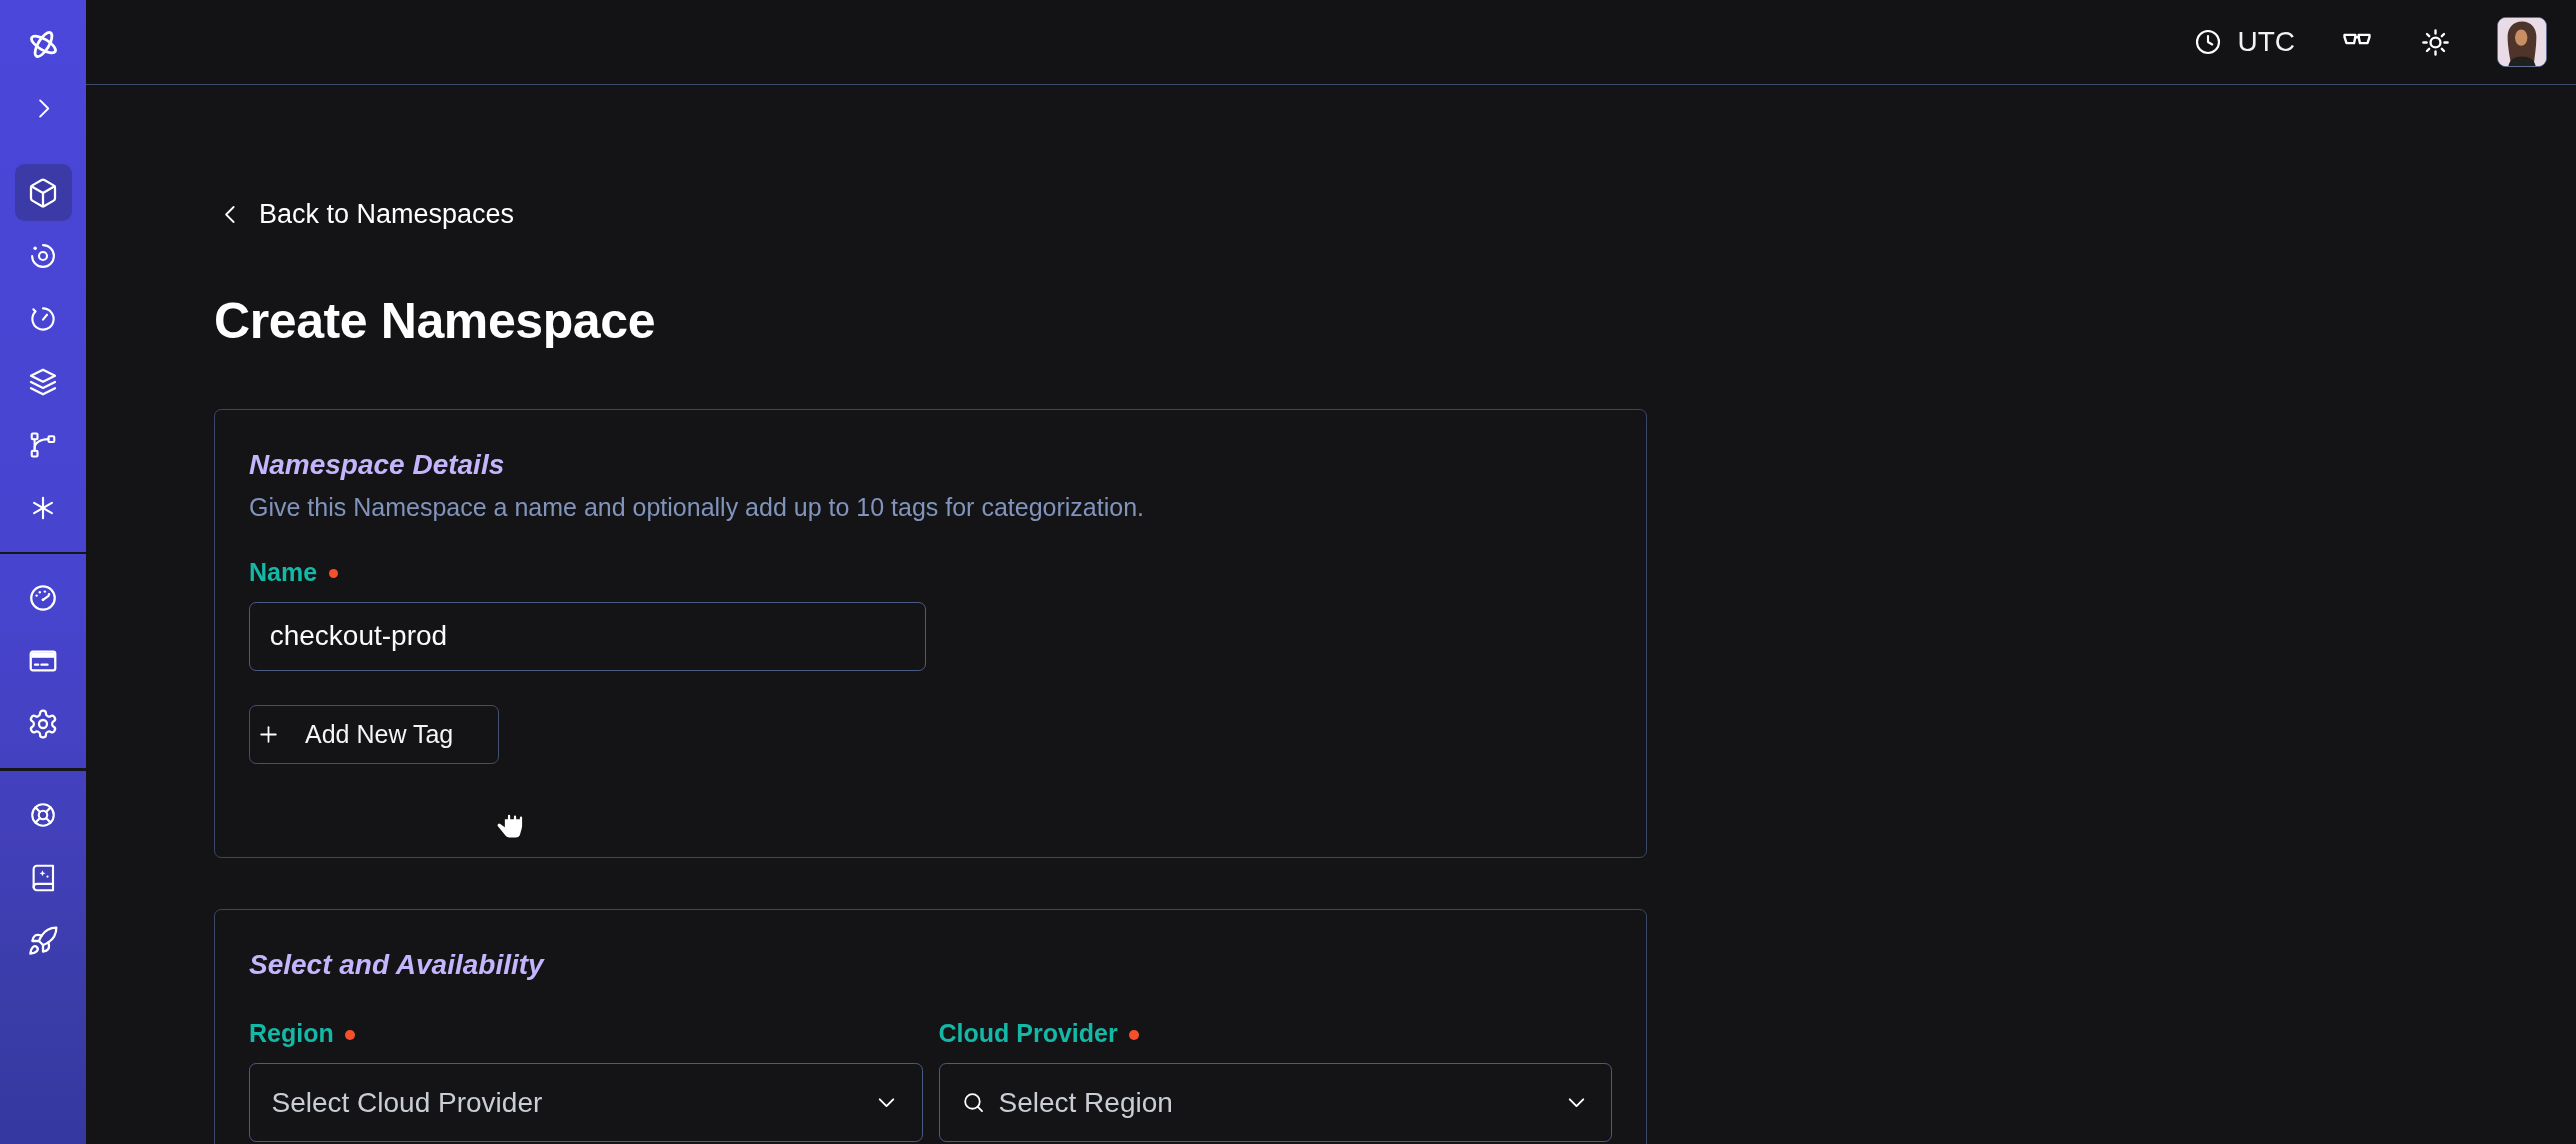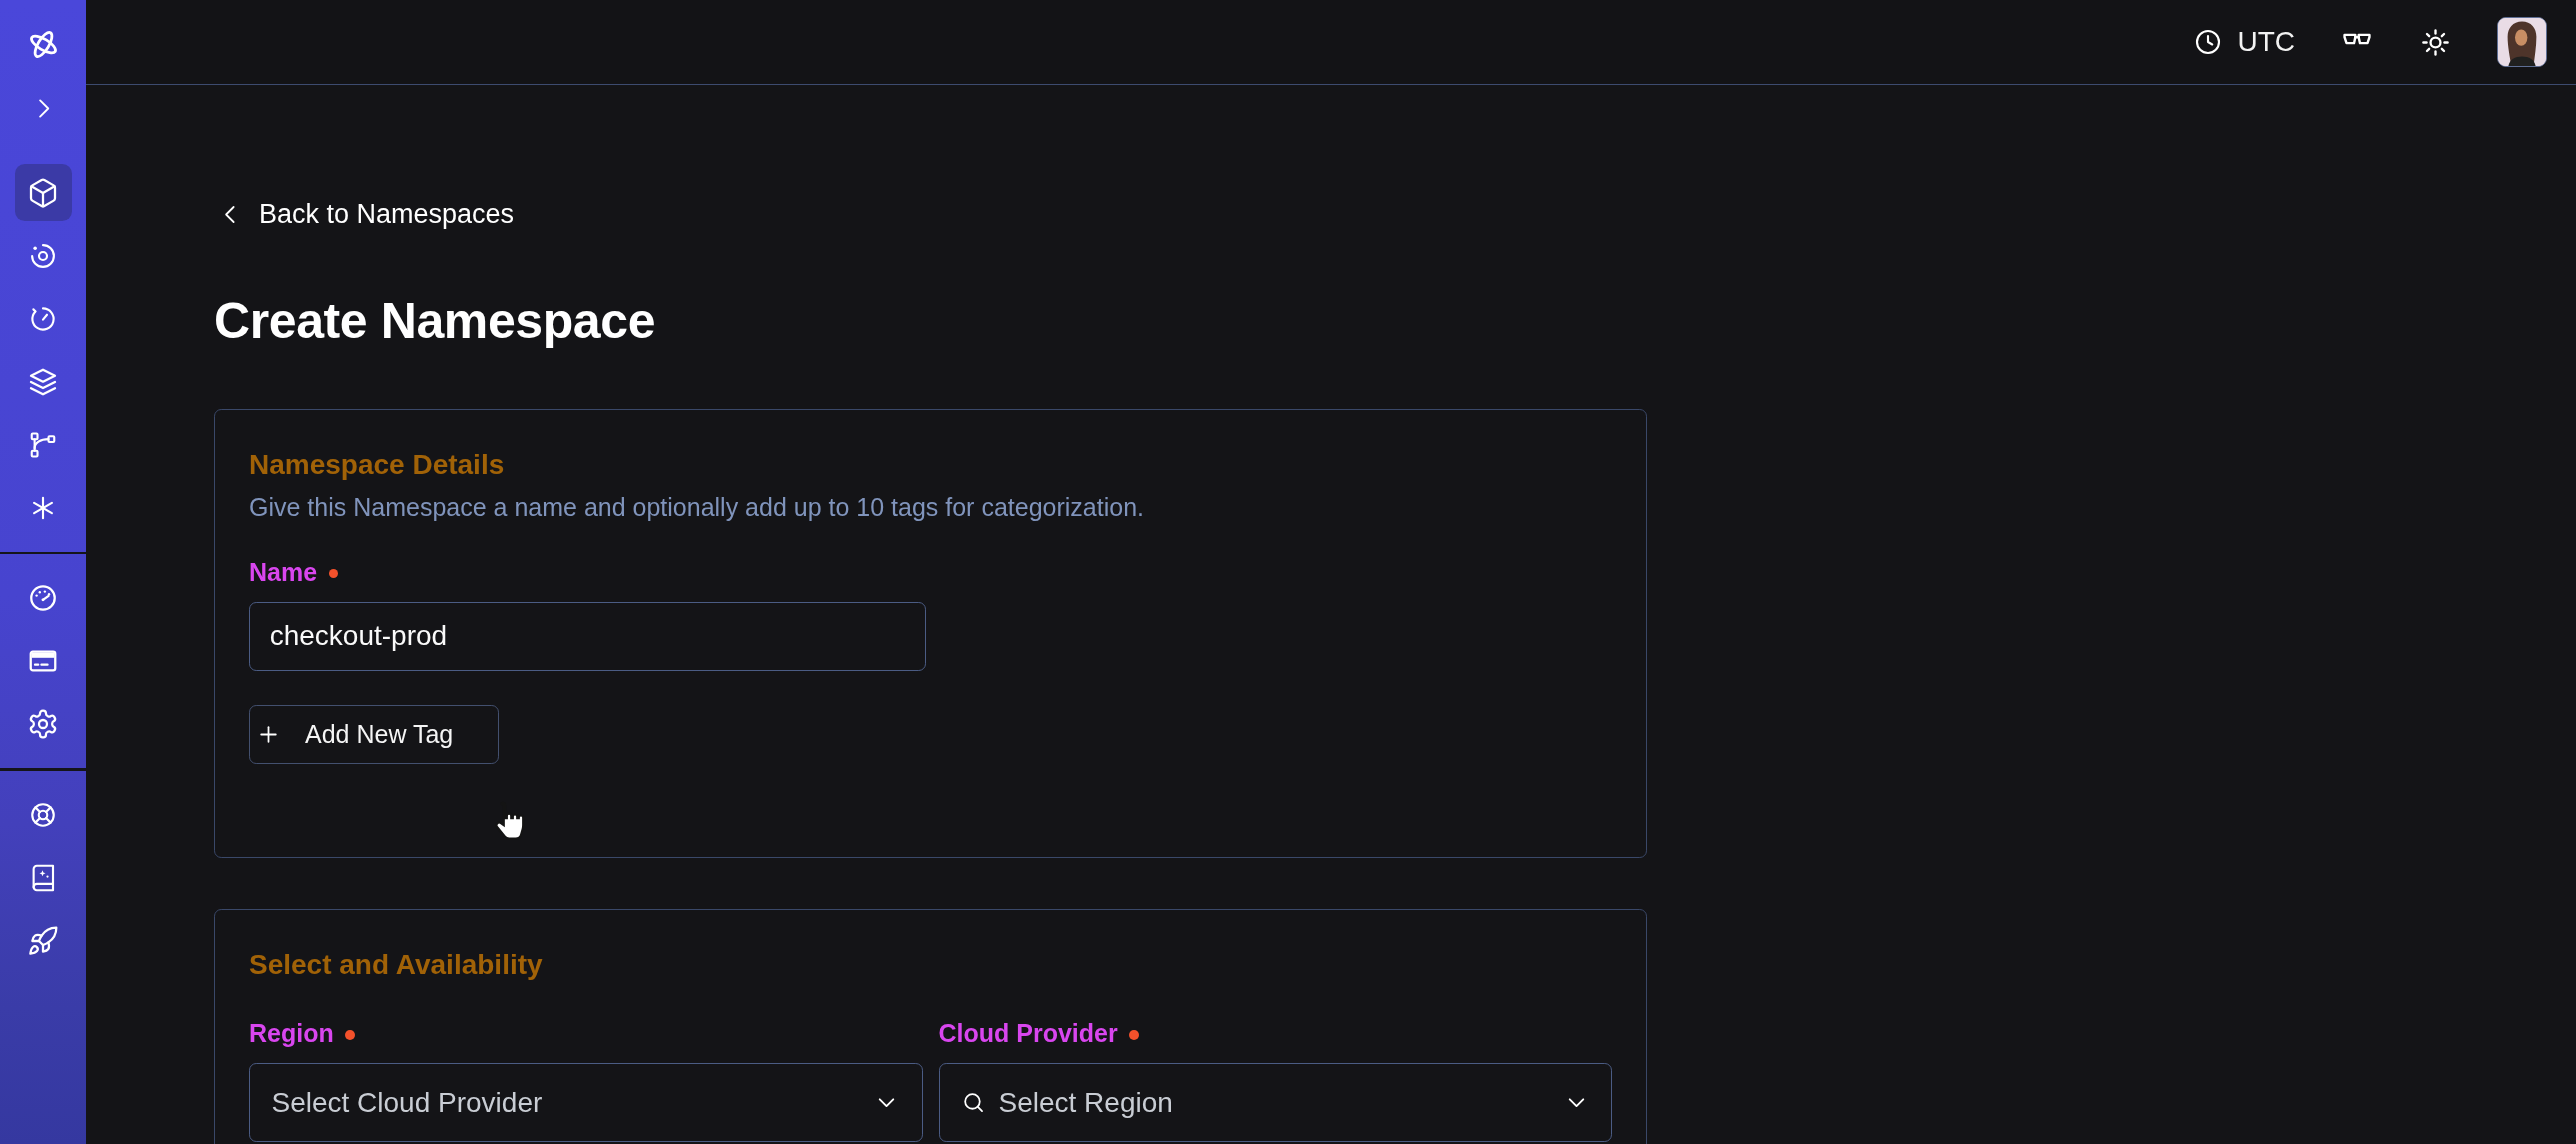--- a/index.html
+++ b/index.html
@@ -45,23 +45,23 @@
     position:absolute;left:214px;top:292px;margin:0;
     font-size:50px;font-weight:700;letter-spacing:-0.4px;color:#ffffff;
   }
   .card{
     position:absolute;left:214px;width:1433px;box-sizing:border-box;
     border:1.8px solid #3a4869;border-radius:7.2px;padding:0 34px;
     background:#141417;
   }
   .card1{top:409px;height:449px;}
   .card2{top:909px;height:385px;}
-  .card h2{margin:39px 0 0 0;font-size:28px;font-weight:700;color:#a16207;}
+  .card h2{margin:39px 0 0 0;font-size:28px;font-weight:700;color:#c4b5fd;font-style:italic;}
   .card .sub{margin:11.6px 0 0 0;font-size:25px;color:#8094bc;}
-  .field-label{display:flex;align-items:center;gap:11.6px;font-size:25px;font-weight:700;color:#d946ef;}
+  .field-label{display:flex;align-items:center;gap:11.6px;font-size:25px;font-weight:700;color:#14b8a6;}
   .req-dot{width:9.8px;height:9.8px;border-radius:50%;background:#f4512b;margin-top:2.7px;}
   .card1 .field-label{margin-top:36px;}
   .name-input{
     margin-top:15px;display:block;width:677px;height:69px;box-sizing:border-box;
     background:transparent;border:1.8px solid #4b5c84;border-radius:7.2px;
     color:#fafafa;font-size:28px;padding:0 19.7px;outline:none;
     font-family:"Liberation Sans", sans-serif;
   }
   .tags-row{margin-top:29px;display:flex;align-items:center;gap:16px;}
   .tags-label{font-size:25px;font-weight:700;color:#f2f3f5;}

